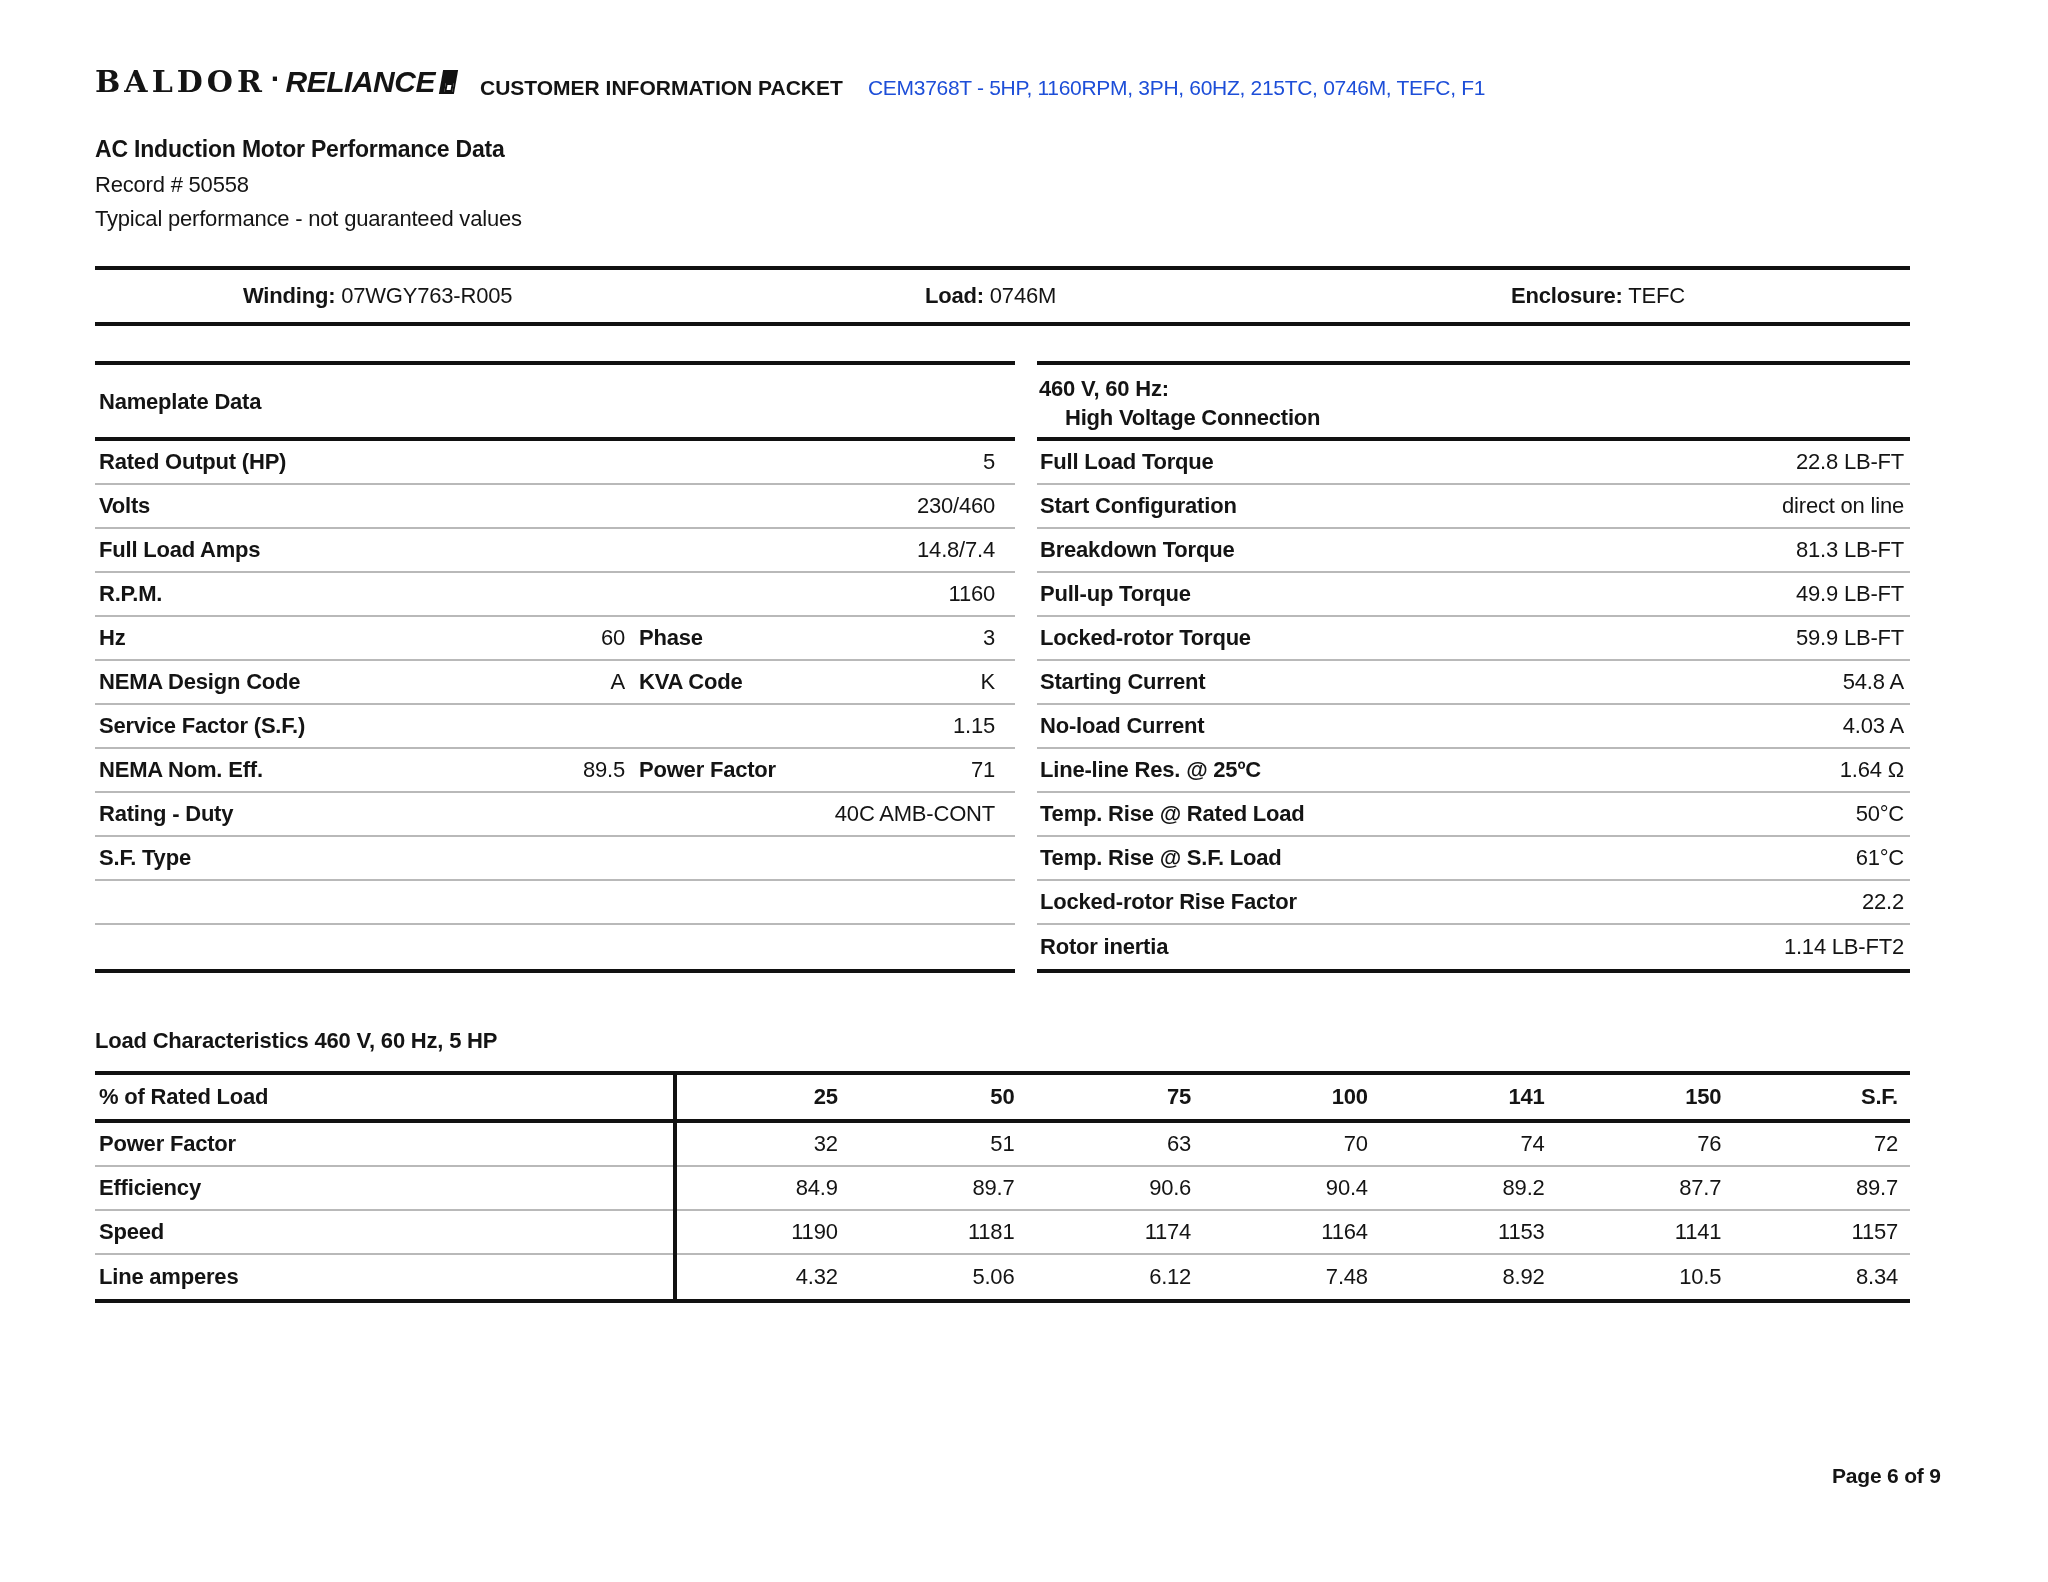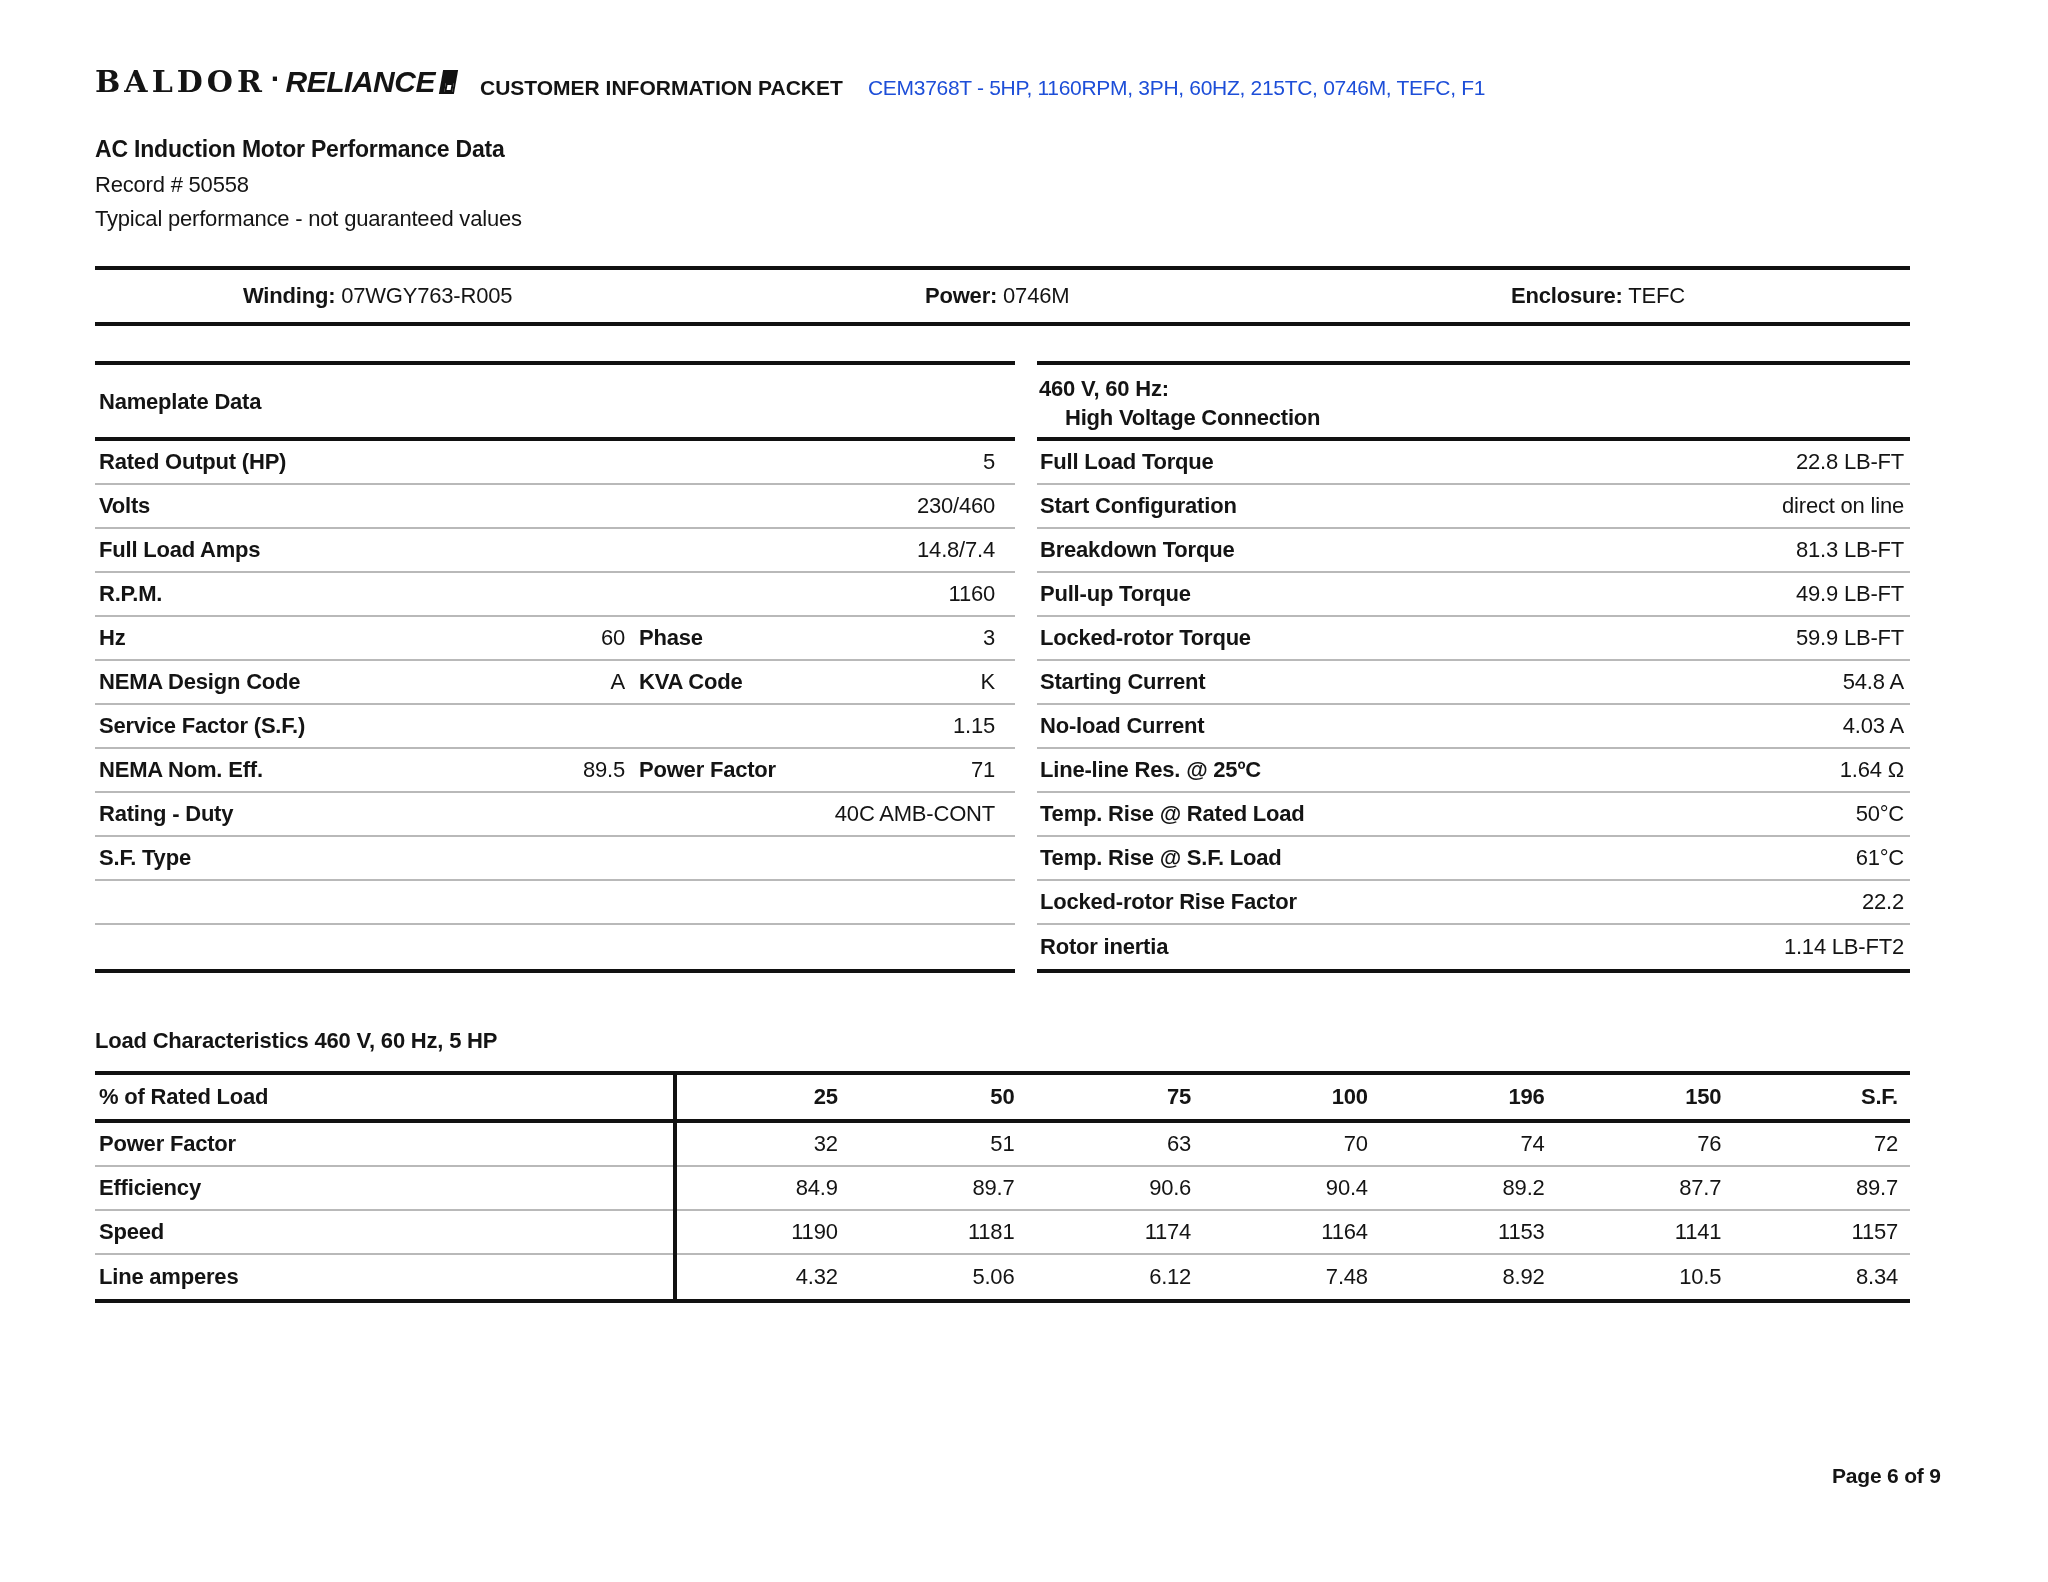--- a/index.html
+++ b/index.html
@@ -83,21 +83,21 @@
   <div class="doc-title">AC Induction Motor Performance Data</div>
   <div class="doc-record">Record # 50558</div>
   <div class="doc-note">Typical performance - not guaranteed values</div>
 
   <div class="winding-band">
     <div class="item wb-winding">
       <span class="blbl">Winding:</span>
       <span>07WGY763-R005</span>
     </div>
     <div class="item wb-type">
-      <span class="blbl">Power:</span>
+      <span class="blbl">Load:</span>
       <span>0746M</span>
     </div>
     <div class="item wb-enc">
       <span class="blbl">Enclosure:</span>
       <span>TEFC</span>
     </div>
   </div>
 
   <div class="tables">
 
@@ -230,21 +230,21 @@
   <div class="lc-title">Load Characteristics 460 V, 60 Hz, 5 HP</div>
 
   <div class="lc-table">
     <div class="lc-vline"></div>
     <div class="lc-head">
       <span class="lc-label">% of Rated Load</span>
       <span class="lc-cell">25</span>
       <span class="lc-cell">50</span>
       <span class="lc-cell">75</span>
       <span class="lc-cell">100</span>
-      <span class="lc-cell">196</span>
+      <span class="lc-cell">141</span>
       <span class="lc-cell">150</span>
       <span class="lc-cell">S.F.</span>
     </div>
     <div class="lc-row">
       <span class="lc-label">Power Factor</span>
       <span class="lc-cell">32</span>
       <span class="lc-cell">51</span>
       <span class="lc-cell">63</span>
       <span class="lc-cell">70</span>
       <span class="lc-cell">74</span>

